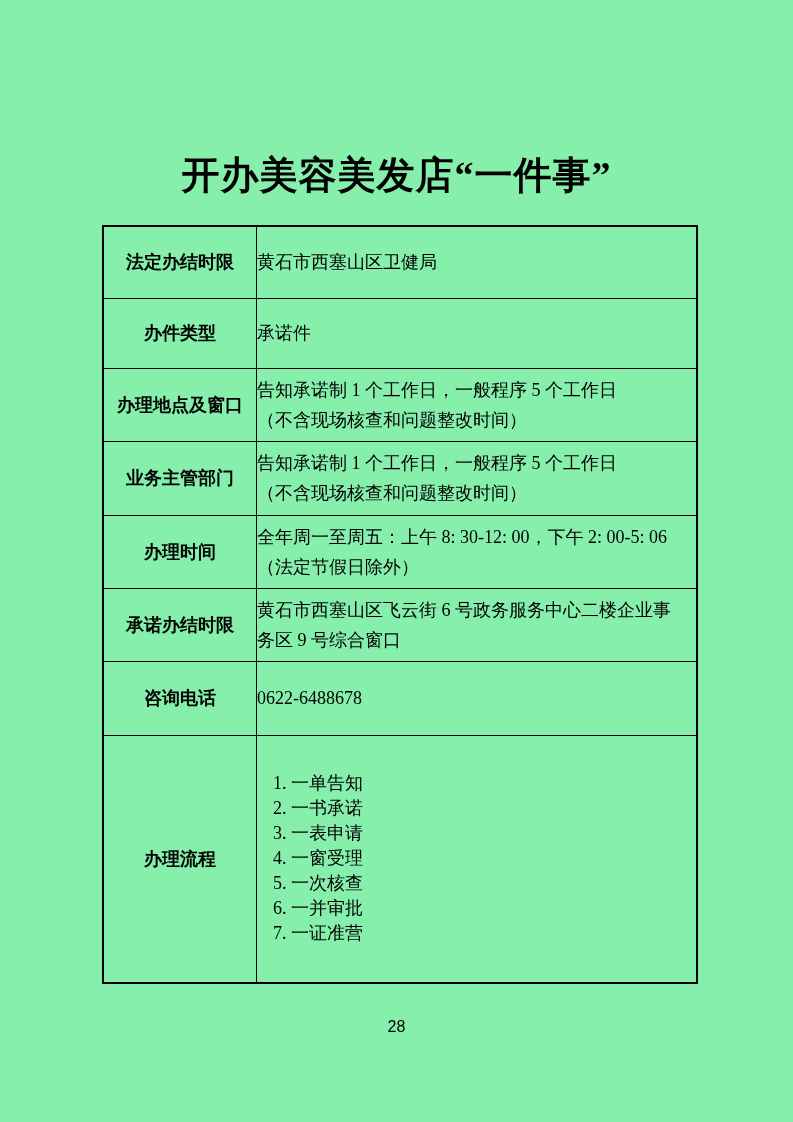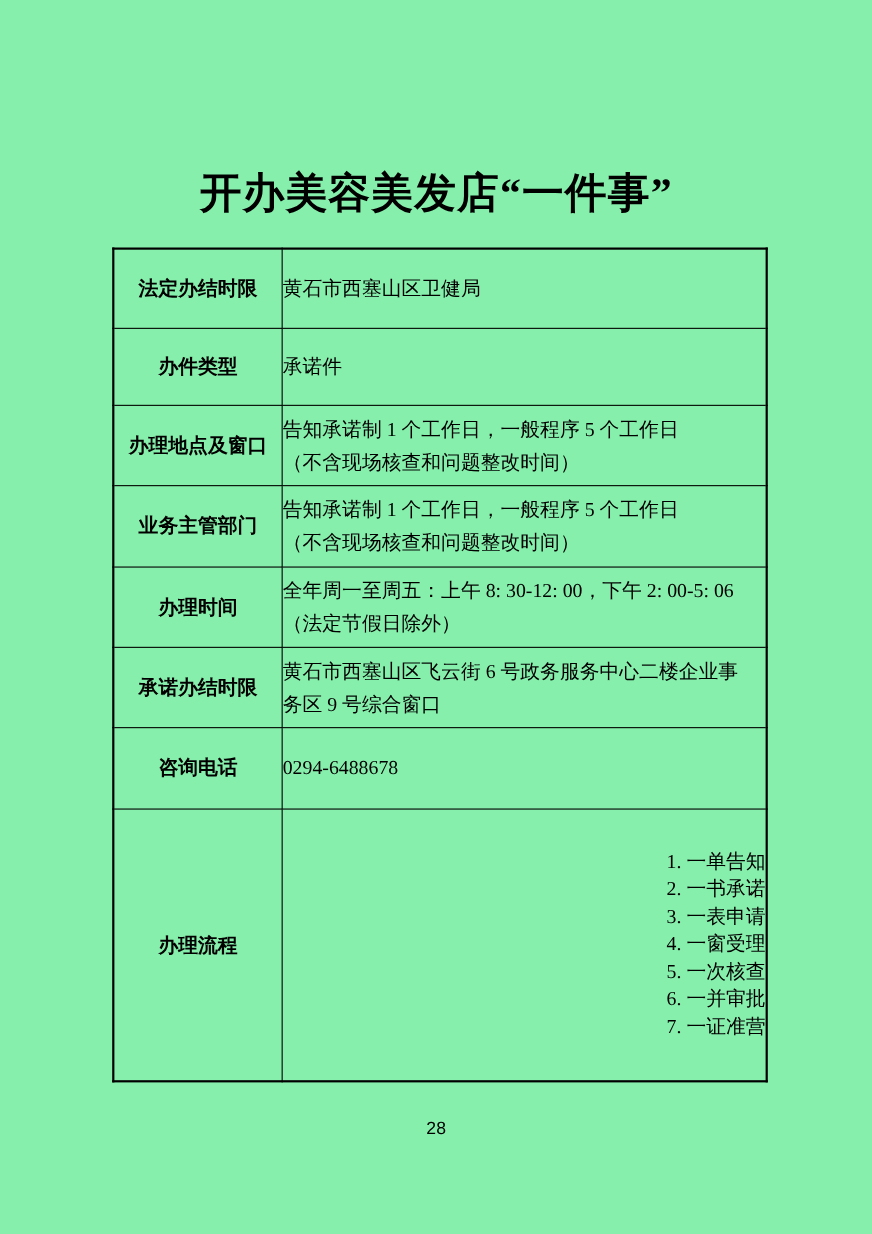--- a/index.html
+++ b/index.html
@@ -51,21 +51,21 @@
   td.value-cell {
     width: 439px;
     text-align: left;
     font-size: 18px;
     line-height: 30px;
   }
   td.value-cell .line {
     white-space: nowrap;
   }
   td.value-cell.left-list {
-    text-align: right;
+    text-align: left;
     padding-left: 16px;
     line-height: 25px;
     margin-left: 39px;
   }
   tr.r1 { height: 72px; }
   tr.r2 { height: 70px; }
   tr.r3 { height: 73px; }
   tr.r4 { height: 74px; }
   tr.r5 { height: 73px; }
   tr.r6 { height: 73px; }
@@ -126,21 +126,21 @@
     <tr class="r6">
       <td class="label-cell">承诺办结时限</td>
       <td class="value-cell">
         <div class="line">黄石市西塞山区飞云街 6 号政务服务中心二楼企业事</div>
         <div class="line">务区 9 号综合窗口</div>
       </td>
     </tr>
     <tr class="r7">
       <td class="label-cell">咨询电话</td>
       <td class="value-cell">
-        <div class="line">0294-6488678</div>
+        <div class="line">0622-6488678</div>
       </td>
     </tr>
     <tr class="r8">
       <td class="label-cell">办理流程</td>
       <td class="value-cell left-list">
         <div class="line">1. 一单告知</div>
         <div class="line">2. 一书承诺</div>
         <div class="line">3. 一表申请</div>
         <div class="line">4. 一窗受理</div>
         <div class="line">5. 一次核查</div>

